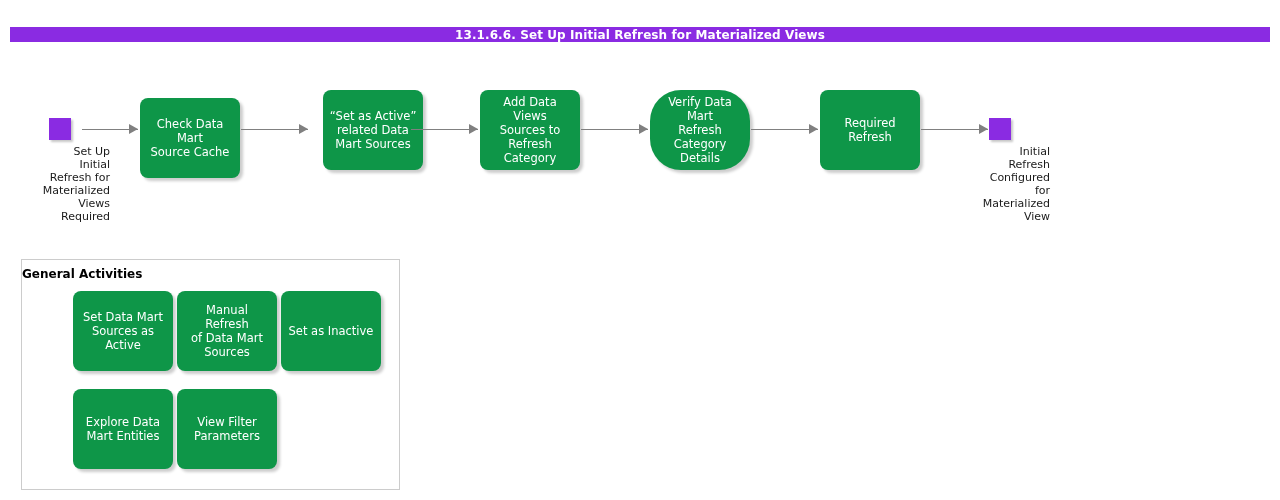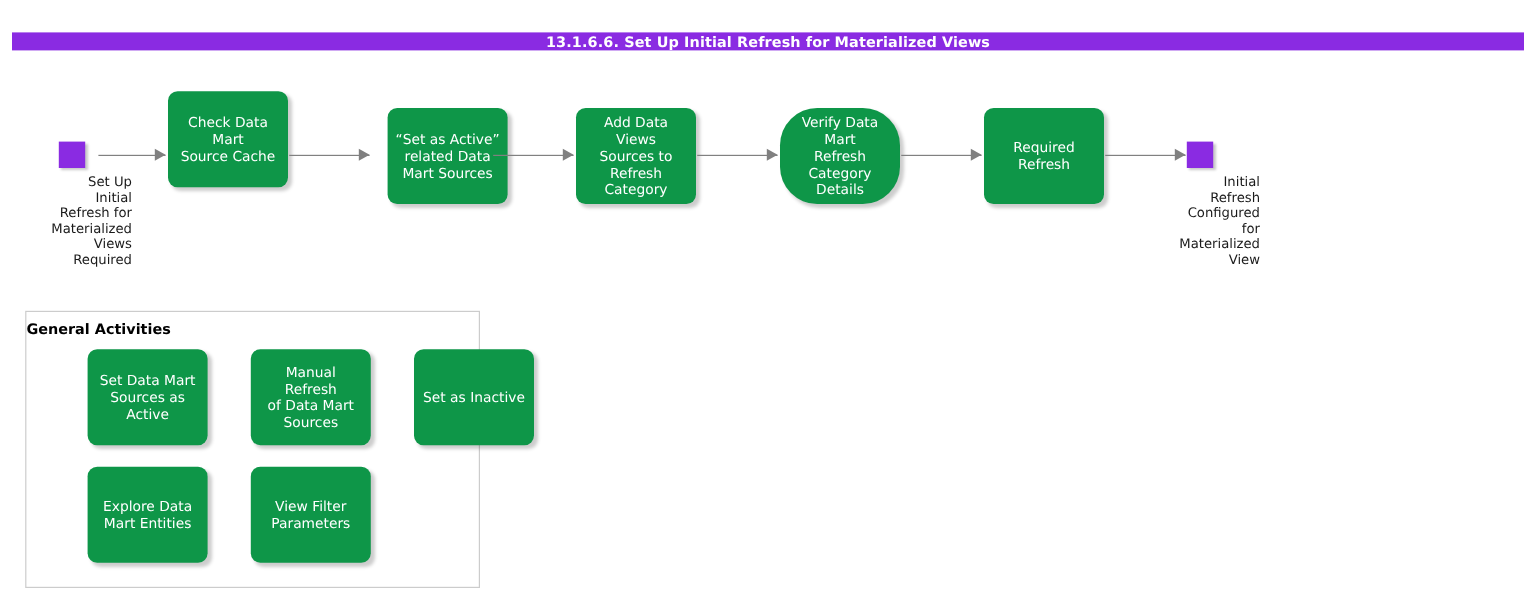--- a/index.html
+++ b/index.html
@@ -132,21 +132,21 @@
     font-family: "DejaVu Sans", sans-serif;
   }
   .panel-grid {
     position: absolute;
     left: 19px;
     top: 31px;
     width: 345px;
   }
   .panel-row {
     display: flex;
-    gap: 36px;
+    gap: 4px;
     margin-bottom: 18px;
     padding-left: 32px;
   }
   .panel-row .task {
     position: relative;
     width: 100px;
     height: 80px;
     flex: 0 0 100px;
   }
 </style>
@@ -167,21 +167,21 @@
 Materialized
 Views
 Required</div>
   </div>
 
   <div class="connector" style="left:82px; top:124px; width:56px;">
     <div class="line"></div>
     <div class="head"></div>
   </div>
 
-  <div class="task" style="left:140px; top:76px; width:100px; height:80px;">
+  <div class="task" style="left:140px; top:98px; width:100px; height:80px;">
     <div class="tasktext">Check Data Mart
 Source Cache</div>
   </div>
 
   <div class="connector" style="left:241px; top:124px; width:67px;">
     <div class="line"></div>
     <div class="head"></div>
   </div>
 
   <div class="task" style="left:323px; top:90px; width:100px; height:80px;">

